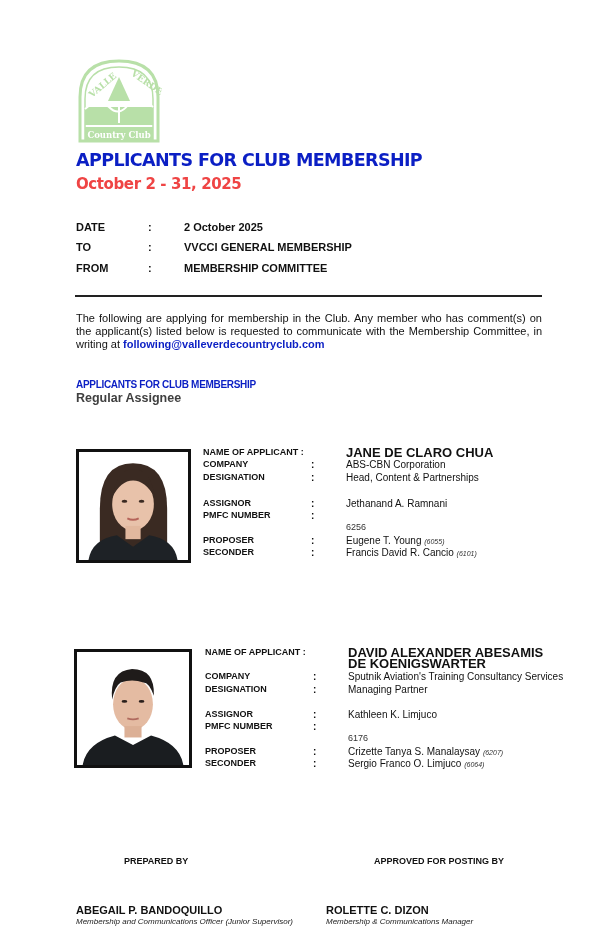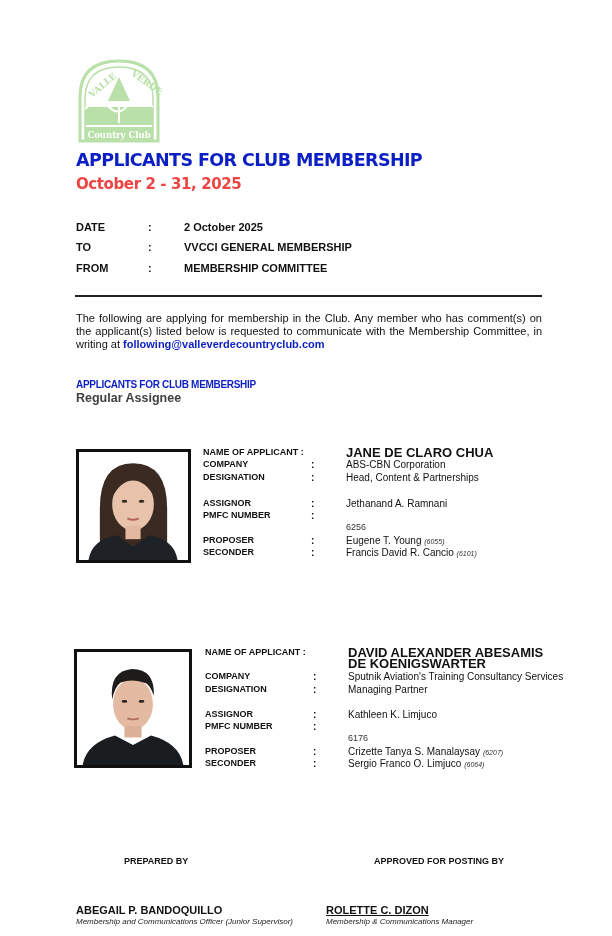--- a/index.html
+++ b/index.html
@@ -176,14 +176,14 @@
       <span class="k">SECONDER</span>
       <span class="c">:</span>
       <span class="v"><span>Sergio Franco O. Limjuco</span> <span class="pm">(6064)</span></span>
     </div>
 </div>
 
 <div class="abs sig-label" style="left:76px; top:856px;">PREPARED BY</div>
 <div class="abs sig-label" style="left:326px; top:856px;">APPROVED FOR POSTING BY</div>
 <div class="abs sig-name" style="left:76px; top:904px;">ABEGAIL P. BANDOQUILLO</div>
 <div class="abs sig-title" style="left:76px; top:917px;">Membership and Communications Officer (Junior Supervisor)</div>
-<div class="abs sig-name" style="left:326px; top:904px;text-decoration:underline;">ROLETTE C. DIZON</div>
+<div class="abs sig-name" style="left:326px; top:904px;">ROLETTE C. DIZON</div>
 <div class="abs sig-title" style="left:326px; top:917px;">Membership &amp; Communications Manager</div>
 
 </body></html>

